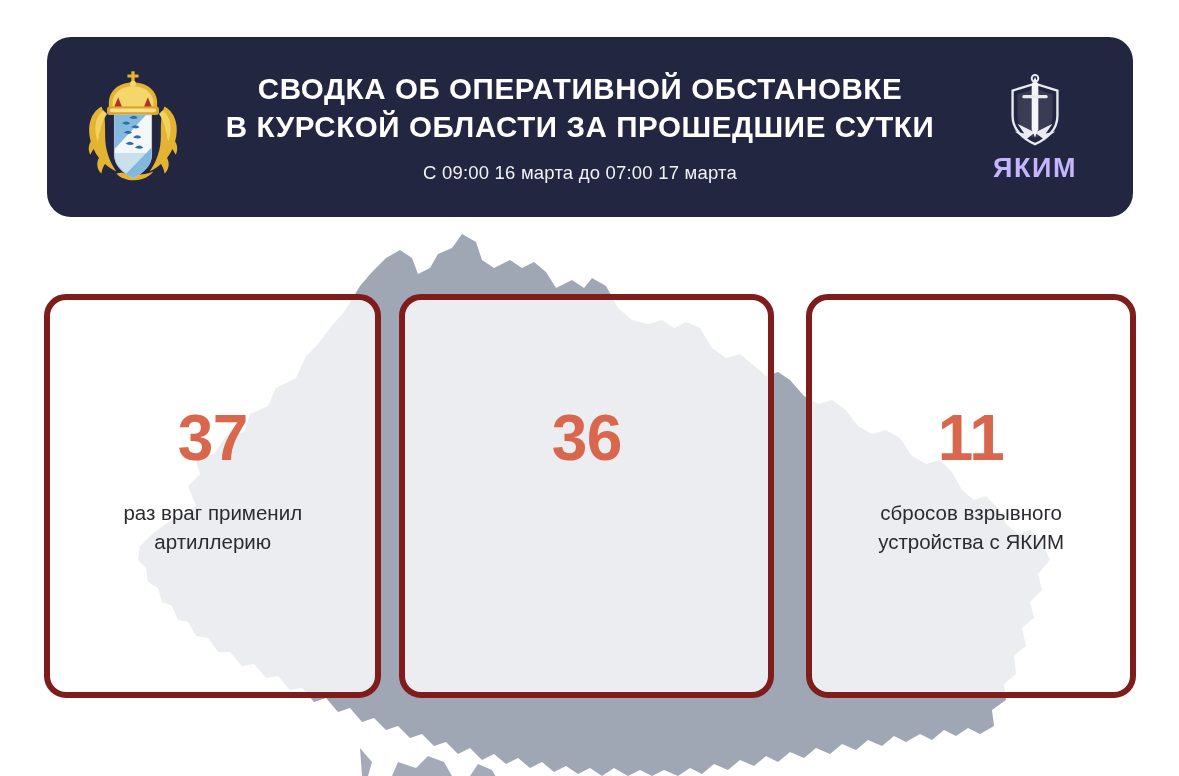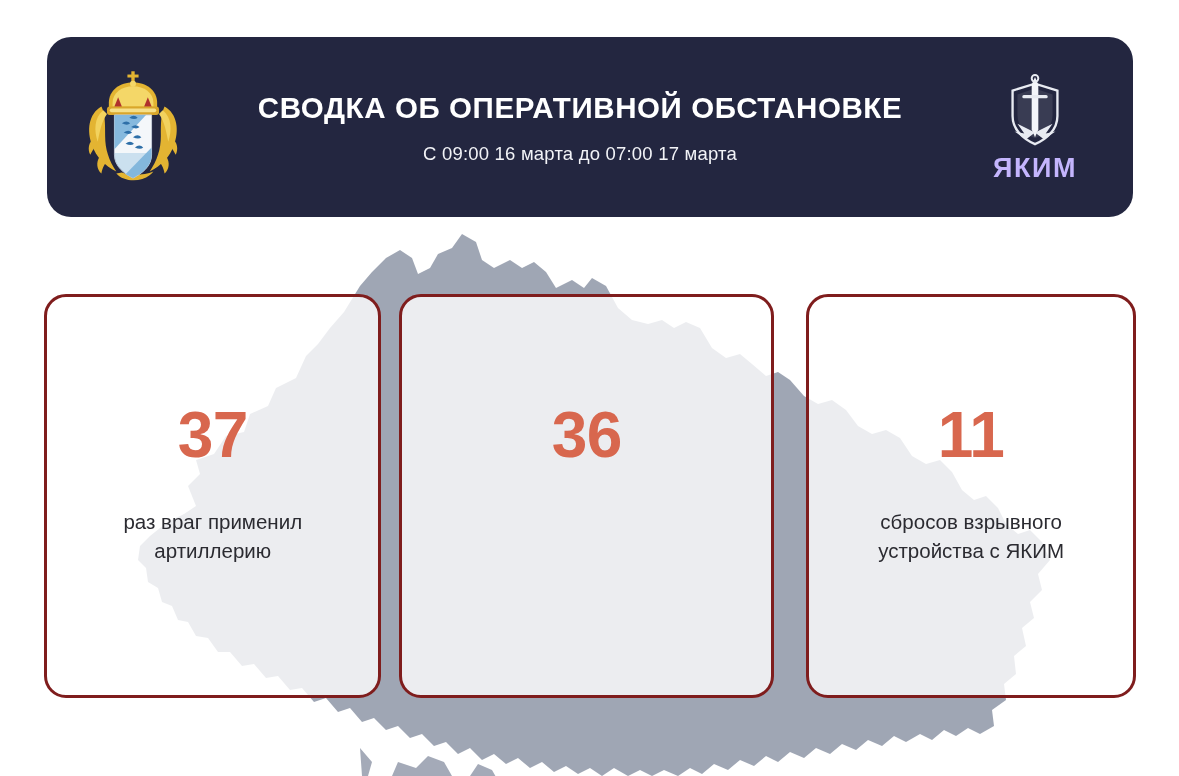--- a/index.html
+++ b/index.html
@@ -115,21 +115,21 @@
     top: 294px;
     width: 1092px;
     height: 404px;
     display: flex;
     gap: 0;
     z-index: 3;
   }
 
   .stat-card {
     background: rgba(255, 255, 255, 0.80);
-    border: 3px solid #7f1d1d;
+    border: 6px solid #7f1d1d;
     border-radius: 22px;
     display: flex;
     flex-direction: column;
     align-items: center;
     justify-content: flex-start;
     padding-top: 106px;
     position: relative;
   }
 
   .card-1 { width: 353px; margin-right: 18px; }
@@ -138,21 +138,21 @@
 
   .stat-number {
     color: #d8674e;
     font-size: 64px;
     font-weight: bold;
     line-height: 1;
     letter-spacing: -0.5px;
   }
 
   .stat-caption {
-    margin-top: 40px;
+    margin-top: 28px;
     color: #2b2b31;
     font-size: 20.5px;
     font-weight: normal;
     line-height: 1.42;
     text-align: center;
     padding: 0 18px;
     max-width: 330px;
   }
 </style>
 </head>
@@ -206,20 +206,21 @@
           <path d="M56 73 q5 -4 9 0 q-3 3 -9 0 Z"></path>
           <path d="M48 80 q5 -4 9 0 q-3 3 -9 0 Z"></path>
           <path d="M58 84 q5 -4 9 0 q-3 3 -9 0 Z"></path>
         </g>
         <path d="M36 92 C36 104 46 112 56 117 C66 112 76 104 76 92 L76 90 L36 90 Z" fill="#7FB4DB" opacity="0.35"></path>
       </svg>
     </div>
 
     <div class="header-text">
       <div class="header-title-line">СВОДКА ОБ ОПЕРАТИВНОЙ ОБСТАНОВКЕ</div>
+      <div class="header-title-line">В КУРСКОЙ ОБЛАСТИ ЗА ПРОШЕДШИЕ СУТКИ</div>
       <div class="header-subtitle">С 09:00 16 марта до 07:00 17 марта</div>
     </div>
 
     <div class="yakim-wrap">
       <svg class="yakim-mark" viewBox="0 0 66 80" aria-hidden="true">
         <path d="M10 18 L33 11 L56 18 L56 44 C56 58 45 68 33 73 C21 68 10 58 10 44 Z" fill="none" stroke="#E8EBF2" stroke-width="2.4"></path>
         <path d="M15 22 L33 16 L51 22 L51 43 C51 55 42 63 33 67 C24 63 15 55 15 43 Z" fill="#ffffff" opacity="0.10"></path>
 
         <path d="M33 4 L36.4 12 L36.4 58 L33 66 L29.6 58 L29.6 12 Z" fill="#F3F5FA"></path>
 

